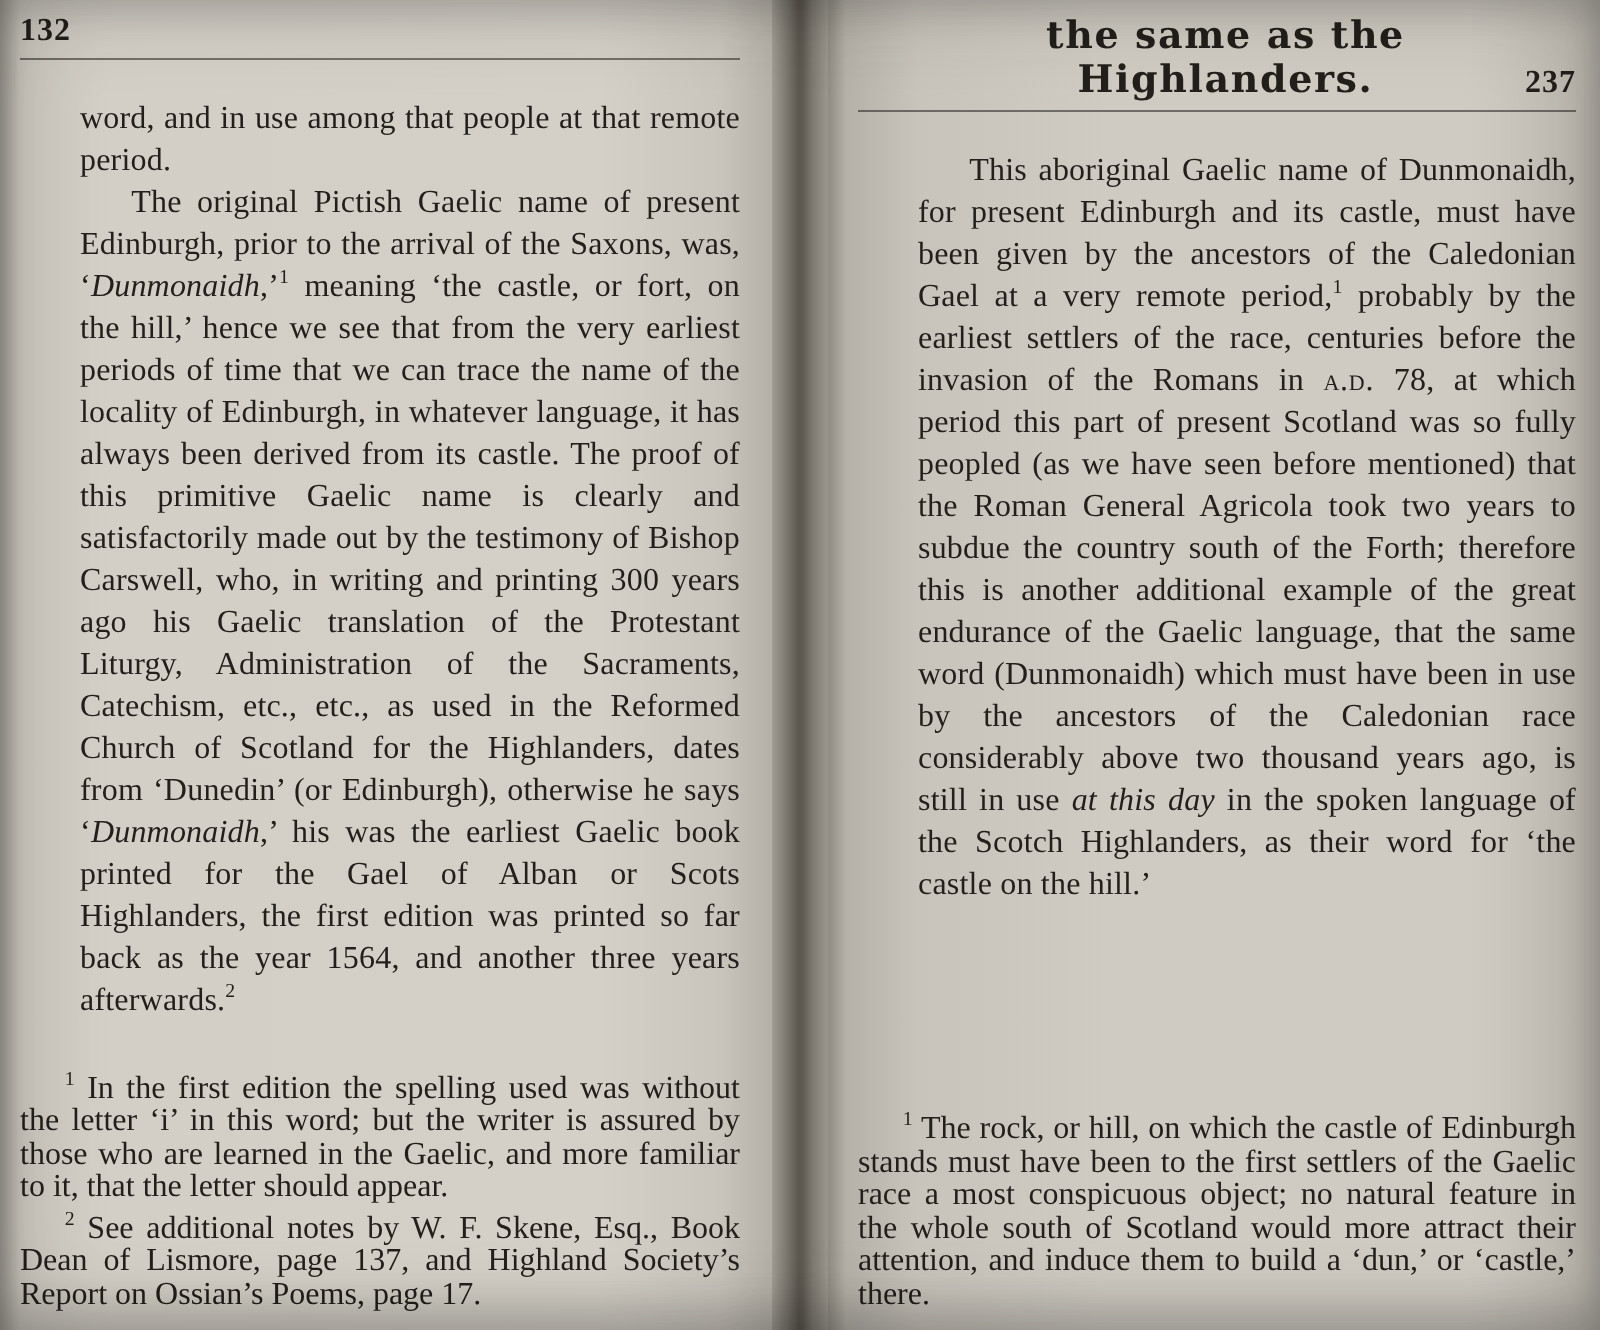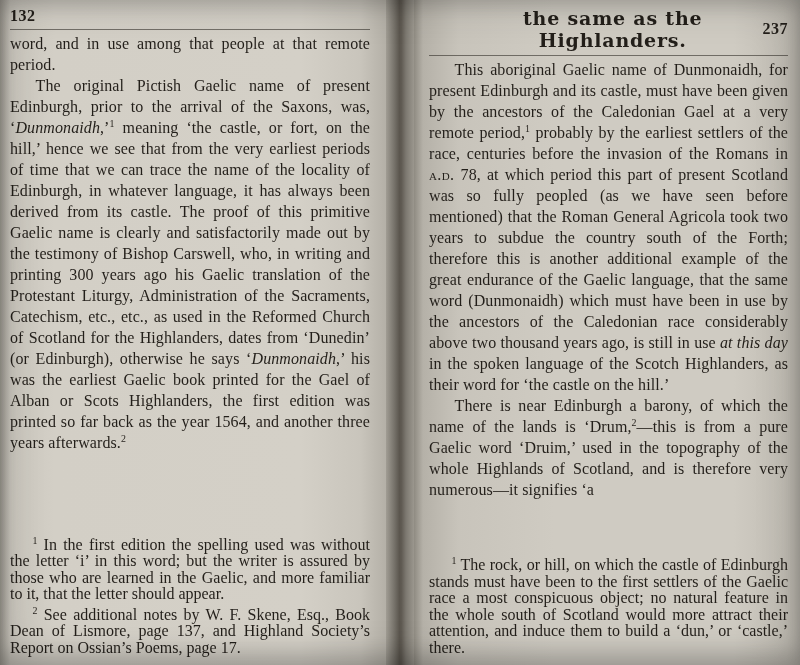--- a/index.html
+++ b/index.html
@@ -32,39 +32,39 @@
   .gutter {
     width:28px;
     background: linear-gradient(90deg,#a19d94 0%,#76726a 30%,#5b564e 48%,#5f5a52 55%,#7d7971 72%,#9b978e 100%);
   }
   .page-right {
     width:386px;
     background: linear-gradient(90deg,#8f8b82 0px,#b5b1a8 9px,#c8c4bb 45px,#cfcbc2 140px,#cfcbc2 320px,#bdb9b0 386px);
     padding:7px 12px 9px 15px;
   }
   .header {
-    display:flex; align-items:center;
+    display:flex; align-items:flex-end;
     border-bottom:1px solid rgba(35,31,26,.55);
-    padding-bottom:4px; margin-bottom:3px;
+    padding-bottom:4px; margin-bottom:19px;
     flex:0 0 auto;
   }
   .pageno { font-size:16px; font-weight:bold; letter-spacing:.5px; }
   .running {
     flex:1; text-align:center;
     font-family:"DejaVu Serif", serif;
     font-weight:bold; font-size:19px; letter-spacing:.8px;
   }
   .hspacer { width:34px; flex:0 0 auto; }
   .body {
     flex:1 1 auto; overflow:hidden;
     font-size:16px; line-height:21px;
     text-align:justify;
     letter-spacing:.1px;
   }
-  .body p { text-indent:1.6em; }
+  .body p { text-indent:1.6em;margin-left:30px; }
   .body p.noindent { text-indent:0; }
   .footnotes {
     flex:0 0 auto;
     font-size:16px; line-height:16.5px;
     text-align:justify;
     padding-top:4px;
   }
   .footnotes p { text-indent:1.4em; }
   .footnotes p + p { margin-top:4px; }
   sup { font-size:62%; line-height:0; vertical-align:super; }
@@ -94,20 +94,19 @@
   <div class="gutter"></div>
 
   <div class="page page-right">
     <div class="header">
       <span class="hspacer"></span>
       <span class="running">the same as the Highlanders.</span>
       <span class="pageno">237</span>
     </div>
     <div class="body">
       <p>This aboriginal Gaelic name of Dunmonaidh, for present Edinburgh and its castle, must have been given by the ancestors of the Caledonian Gael at a very remote period,<sup>1</sup> probably by the earliest settlers of the race, centuries before the invasion of the Romans in <span class="sc">a.d.</span> 78, at which period this part of present Scotland was so fully peopled (as we have seen before mentioned) that the Roman General Agricola took two years to subdue the country south of the Forth; therefore this is another additional example of the great endurance of the Gaelic language, that the same word (Dunmonaidh) which must have been in use by the ancestors of the Caledonian race considerably above two thousand years ago, is still in use <i>at this day</i> in the spoken language of the Scotch Highlanders, as their word for ‘the castle on the hill.’</p>
-      <p>There is near Edinburgh a barony, of which the name of the lands is ‘Drum,<sup>2</sup>—this is from a pure Gaelic word ‘Druim,’ used in the topography of the whole Highlands of Scotland, and is therefore very numerous—it signifies ‘a</p>
     </div>
     <div class="footnotes">
       <p><sup>1</sup> The rock, or hill, on which the castle of Edinburgh stands must have been to the first settlers of the Gaelic race a most conspicuous object; no natural feature in the whole south of Scotland would more attract their attention, and induce them to build a ‘dun,’ or ‘castle,’ there.</p>
     </div>
   </div>
 
 </div>
 
 </body></html>

